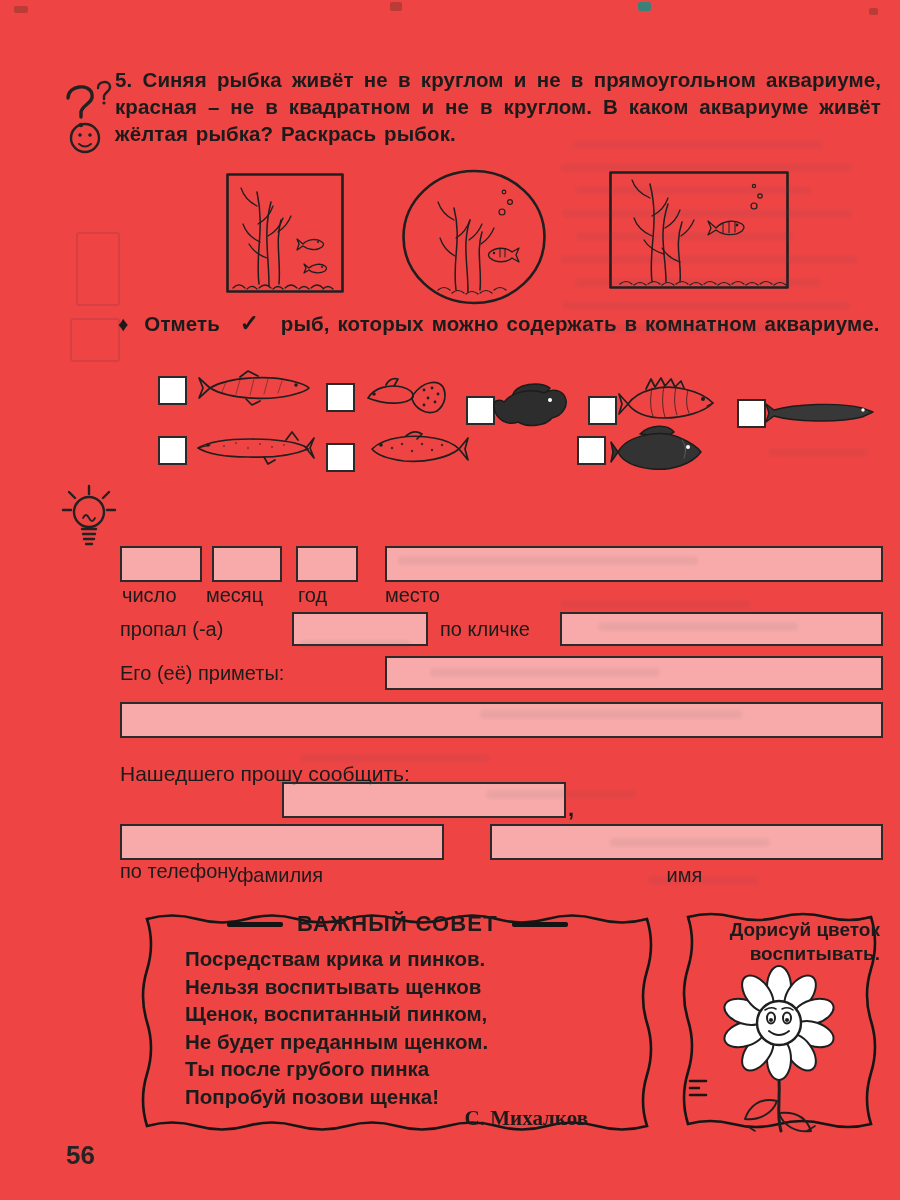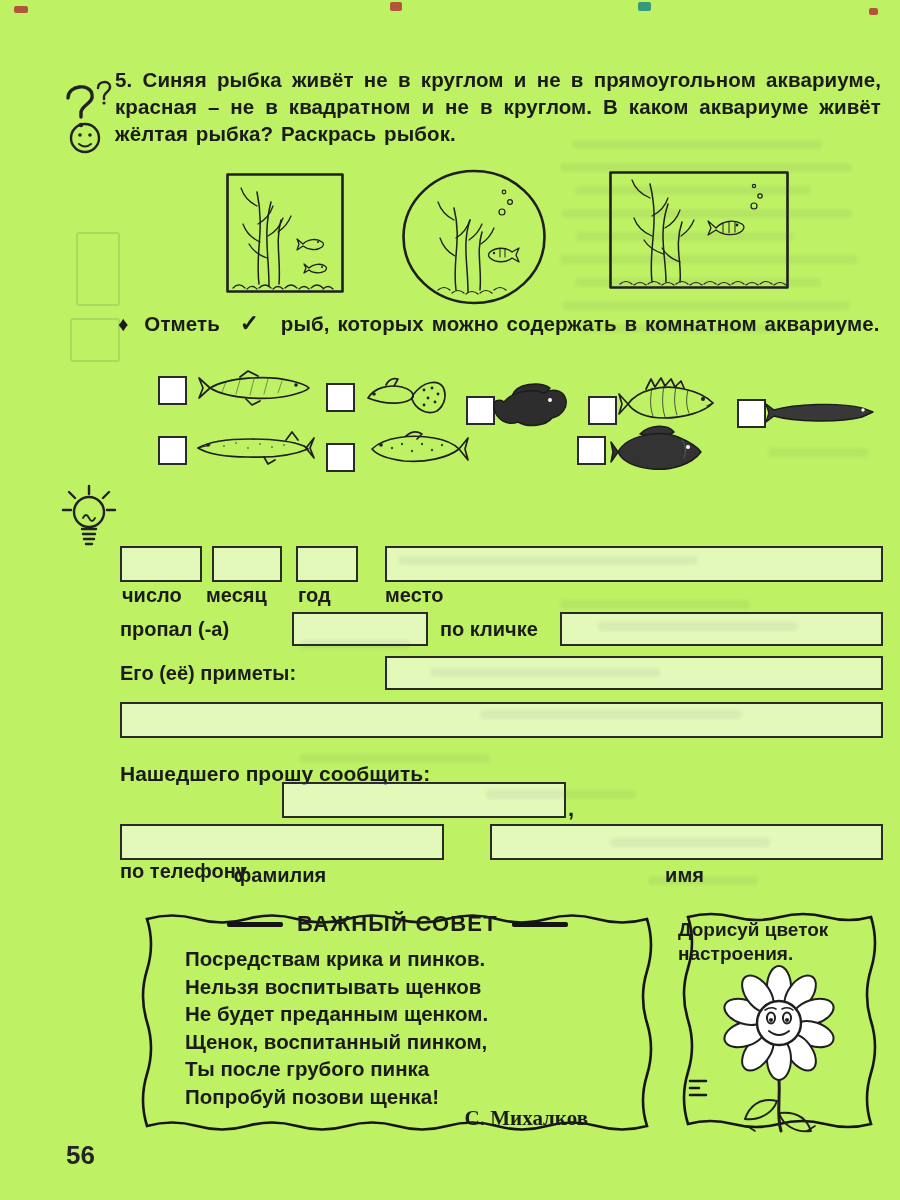--- a/index.html
+++ b/index.html
@@ -1,41 +1,41 @@
 <!DOCTYPE html>
 <html><head>
 <meta charset="utf-8">
 <style>
   html,body{margin:0;padding:0;}
-  .page{position:relative;width:900px;height:1200px;background:#bef264;overflow:hidden;
+  .page{position:relative;width:900px;height:1200px;background:#ef4444;overflow:hidden;
         font-family:"Liberation Sans",sans-serif;color:#1b1b1b;}
   .txt{position:absolute;font-weight:bold;font-size:20.5px;line-height:27px;letter-spacing:.1px;}
   .just{text-align:justify;word-spacing:2px;}
-  .lbl{position:absolute;font-weight:bold;font-size:20px;}
+  .lbl{position:absolute;font-weight:normal;font-size:20px;}
   .box{position:absolute;border:2px solid #2a2a2a;background:rgba(255,255,255,.55);z-index:1;}
   .cb{position:absolute;width:25px;height:25px;border:2.4px solid #2a2a2a;background:#fff;z-index:2;}
   .fish{position:absolute;z-index:2;}
   .aqua{position:absolute;z-index:2;}
   .icon{position:absolute;z-index:2;}
   .ghost{position:absolute;height:9px;background:#4a4a55;opacity:.07;filter:blur(1.4px);
          border-radius:4px;z-index:3;pointer-events:none;}
   .ghostbox{position:absolute;border:2px solid rgba(40,40,60,.12);z-index:0;border-radius:3px;}
   .scanmark{position:absolute;border-radius:2px;opacity:.85;z-index:4;}
   .advice{position:absolute;left:135px;top:903px;width:525px;height:235px;}
   .advice .border,.mood .border{position:absolute;left:0;top:0;}
   .advice-titlerow{position:absolute;left:0;top:8px;width:100%;display:flex;align-items:center;
                    justify-content:center;gap:14px;}
   .tbar{width:56px;height:5px;background:#141414;border-radius:2px;}
   .advice-title{font-weight:bold;font-size:22px;letter-spacing:1.2px;}
   .poem{position:absolute;left:50px;top:42px;font-weight:bold;font-size:20.5px;line-height:27.5px;}
   .poem div{white-space:nowrap;}
   .author{position:absolute;right:72px;top:203px;font-family:"Liberation Serif",serif;
           font-weight:bold;font-size:21px;}
   .mood{position:absolute;left:678px;top:903px;width:202px;height:235px;}
-  .mood-text{position:absolute;left:0;top:15px;width:100%;text-align:left;font-weight:bold;
+  .mood-text{position:absolute;left:0;top:15px;width:100%;text-align:right;font-weight:bold;
              font-size:19px;line-height:24px;}
   .pagenum{position:absolute;left:66px;top:1140px;font-weight:bold;font-size:26px;color:#242424;}
   .comma{position:absolute;font-weight:bold;font-size:22px;}
   svg{display:block;overflow:visible;}
 </style>
 </head>
 <body>
 
 <div class="page">
 
@@ -281,38 +281,38 @@
            q-8,-26 0,-52 q8,-26 0,-52 q-8,-26 0,-52 q8,-26 0,-51 Z"></path>
     </svg>
     <div class="advice-titlerow">
       <div class="tbar"></div>
       <div class="advice-title">ВАЖНЫЙ СОВЕТ</div>
       <div class="tbar"></div>
     </div>
     <div class="poem">
       <div>Посредствам крика и пинков.</div>
       <div>Нельзя воспитывать щенков</div>
+      <div>Щенок, воспитанный пинком,</div>
       <div>Не будет преданным щенком.</div>
-      <div>Щенок, воспитанный пинком,</div>
       <div>Ты после грубого пинка</div>
       <div>Попробуй позови щенка!</div>
     </div>
     <div class="author">С. Михалков</div>
   </div>
 
   <div class="mood">
     <svg class="border" width="202" height="235" viewBox="0 0 202 235">
       <path fill="none" stroke="#161616" stroke-width="2.6" stroke-linecap="round" d="M10,14 q23,-6 46,0 q23,6 46,0 q23,-6 46,0 q23,6 45,0
            q8,26 0,52 q-8,26 0,52 q8,26 0,52 q-8,26 0,51
            q-23,6 -46,0 q-23,-6 -46,0 q-23,6 -46,0 q-23,-6 -45,0
            q-8,-26 0,-52 q8,-26 0,-52 q-8,-26 0,-52 q8,-26 0,-51 Z"></path>
     </svg>
     <div class="mood-text">
       <div>Дорисуй цветок</div>
-      <div>настроения.</div>
+      <div>воспитывать.</div>
     </div>
     <div style="position:absolute;left:21px;top:62px;">
       <svg width="160" height="168" viewBox="0 0 160 168">
         <g stroke="#1f1f1f" fill="none" stroke-width="2" stroke-linecap="round" stroke-linejoin="round">
           <path d="M82,166 C76,146 84,128 78,94" stroke-width="3"></path>
           <path d="M78,136 C60,132 50,142 46,154 C60,156 74,148 78,136 Z"></path>
           <path d="M80,148 C98,146 108,154 112,166 C96,168 84,160 80,148 Z"></path>
           <g fill="#fff">
             <ellipse cx="80" cy="22" rx="12" ry="21" transform="rotate(0 80 58)"></ellipse>
             <ellipse cx="80" cy="22" rx="12" ry="21" transform="rotate(36 80 58)"></ellipse>

